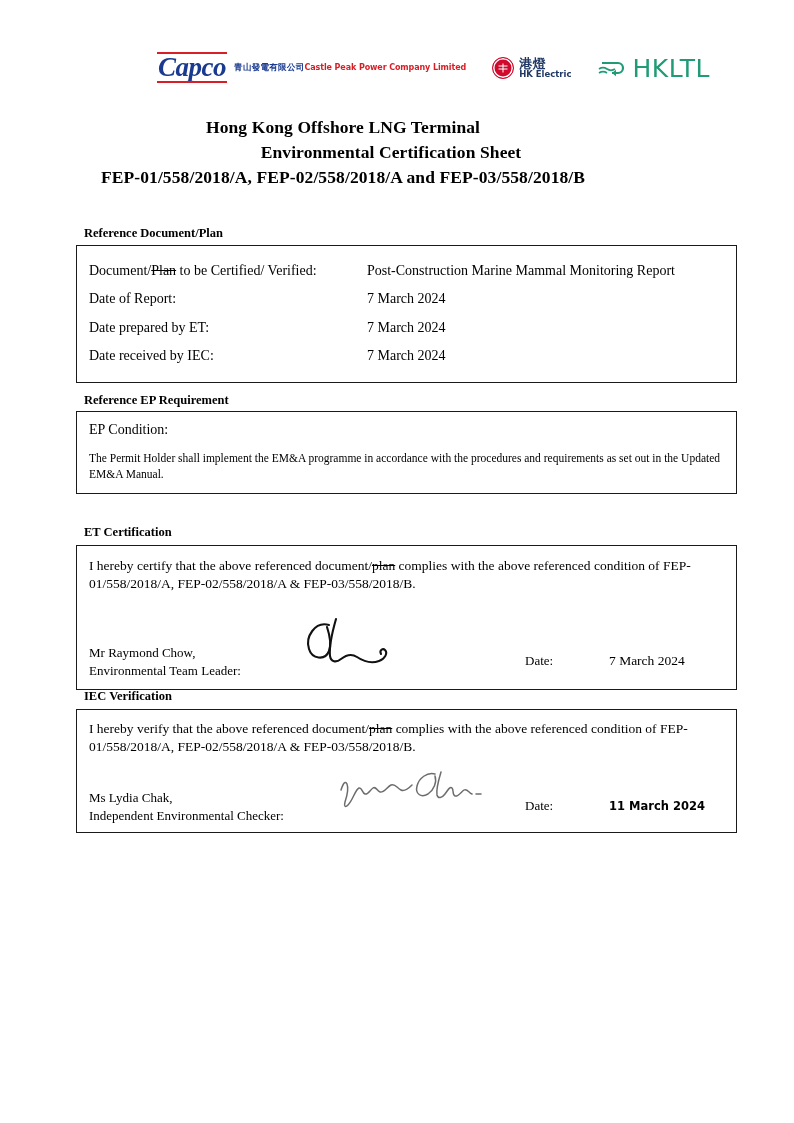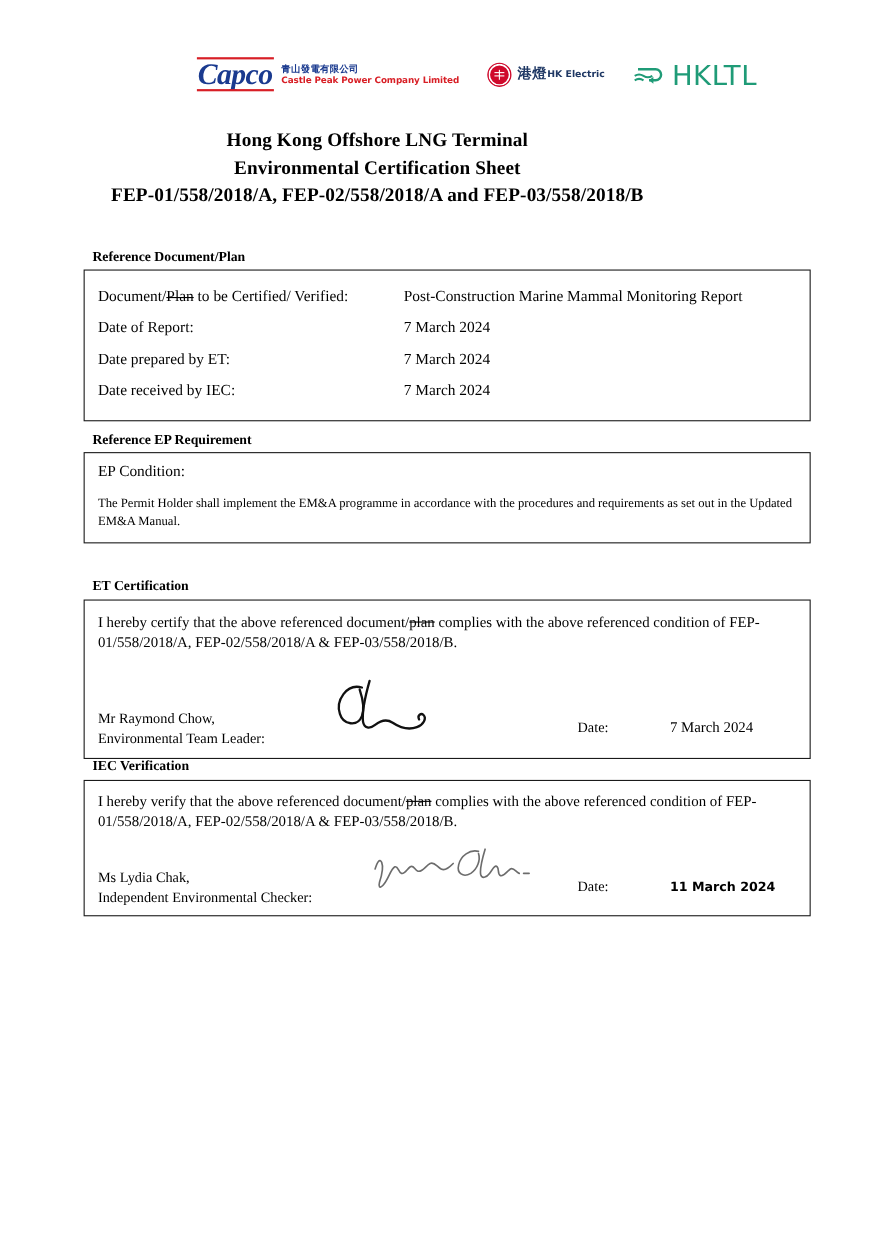--- a/index.html
+++ b/index.html
@@ -60,21 +60,21 @@
     left: 1px;
     right: 1px;
     height: 1.6px;
     background: #d81f26;
   }
   .capco-word::before { top: 0px; }
   .capco-word::after  { bottom: 1px; }
 
   .capco-text {
     display: flex;
-    flex-direction: column;
+    flex-direction: row;
     justify-content: flex-end;
     line-height: 1.15;
   }
   .capco-cn {
     font-family: "DejaVu Sans", sans-serif;
     font-size: 8.5px;
     font-weight: bold;
     color: #1a3a8f;
     letter-spacing: 0.3px;
   }
@@ -108,22 +108,22 @@
     transform: translate(-50%,-50%);
     width: 9px;
     height: 9px;
     background:
       linear-gradient(#ffffff,#ffffff) 0 2px / 9px 1.3px no-repeat,
       linear-gradient(#ffffff,#ffffff) 0 5px / 9px 1.3px no-repeat,
       linear-gradient(#ffffff,#ffffff) 4px 0 / 1.3px 9px no-repeat;
   }
   .hke-text {
     display: flex;
+    flex-direction: column;
     line-height: 1.05;
-    align-items: center;
   }
   .hke-cn {
     font-family: "DejaVu Sans", sans-serif;
     font-size: 13px;
     font-weight: bold;
     color: #1f3864;
     letter-spacing: 0.5px;
   }
   .hke-en {
     font-family: "DejaVu Sans", sans-serif;
@@ -153,21 +153,21 @@
     position: absolute;
     left: 0;
     width: 686px;
     text-align: center;
     font-family: "Liberation Serif", serif;
     font-weight: bold;
     font-size: 17.5px;
     letter-spacing: 0.1px;
   }
   .title-1 { top: 117px; }
-  .title-2 { top: 142px; }
+  .title-2 { top: 142px; margin-left: 48px; }
   .title-3 { top: 167px; }
 
   
   .section-heading {
     position: absolute;
     font-family: "Liberation Serif", serif;
     font-weight: bold;
     font-size: 12.5px;
     left: 84px;
   }

